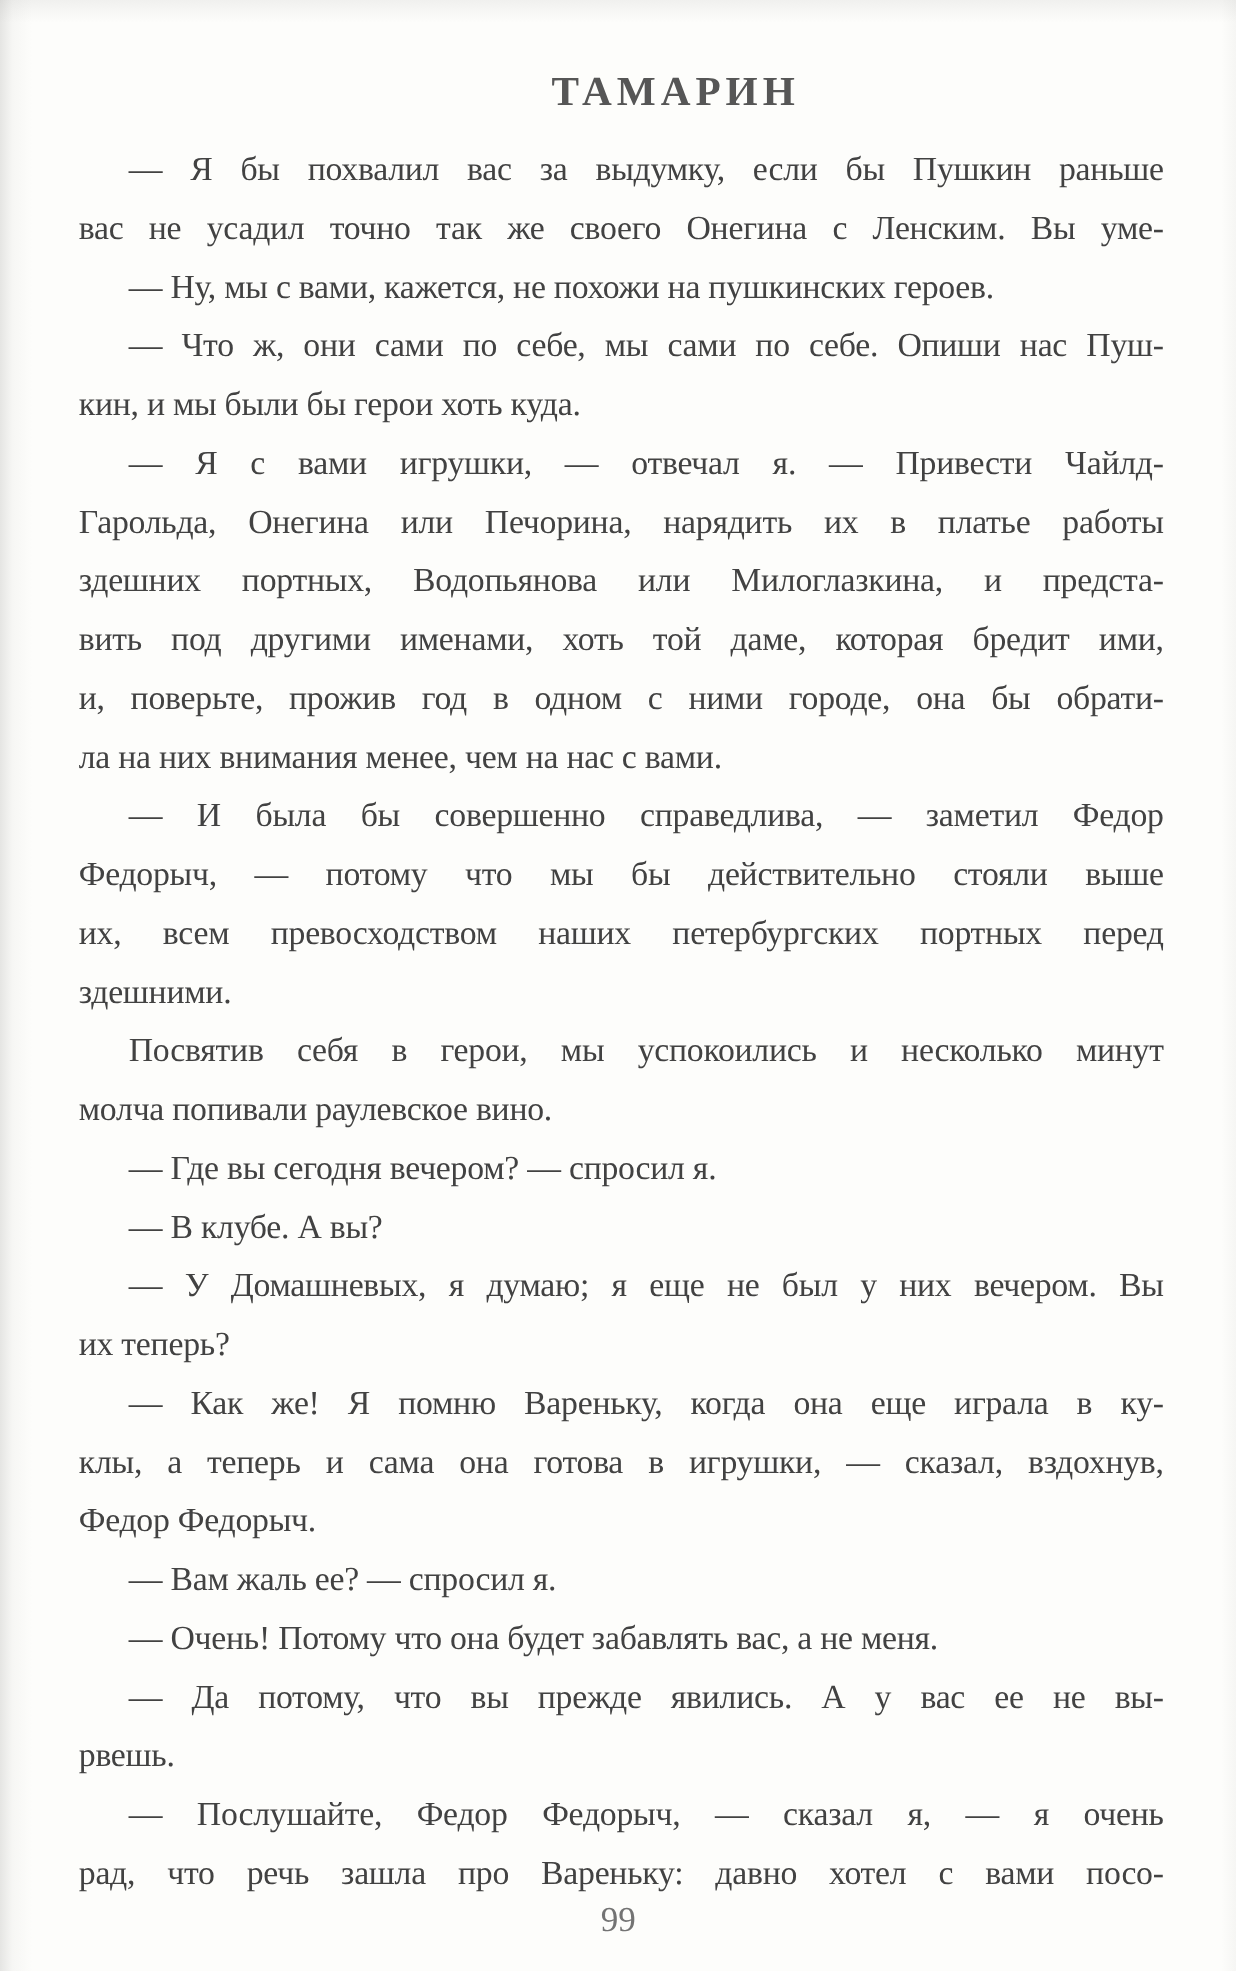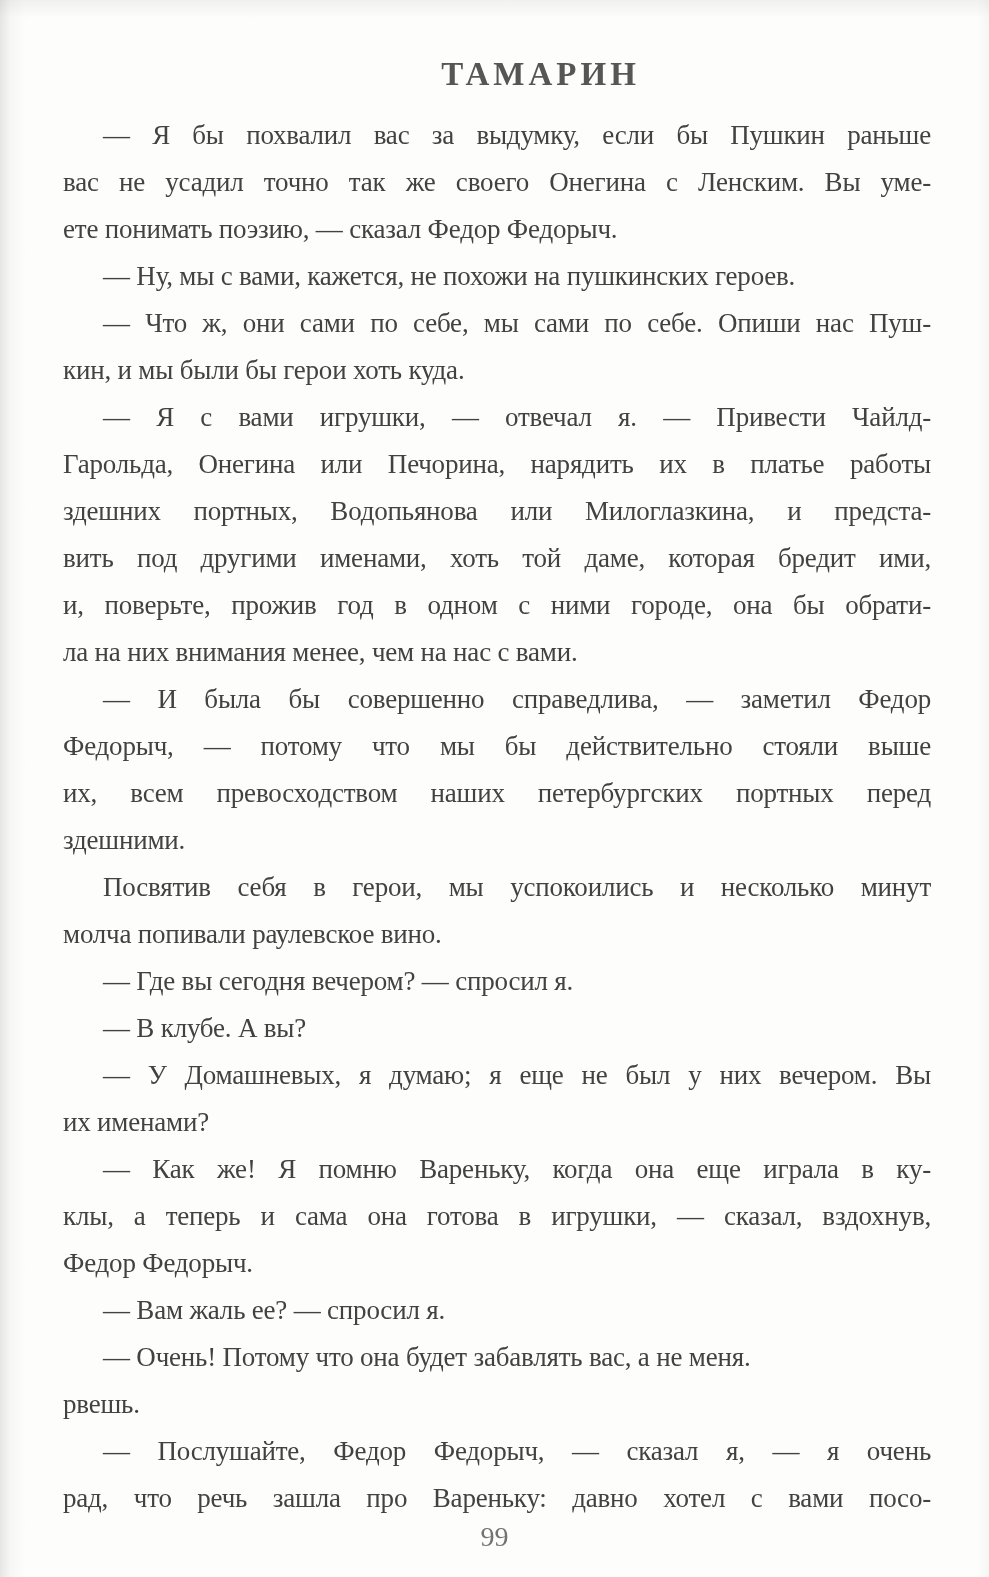--- a/index.html
+++ b/index.html
@@ -74,44 +74,44 @@
 </style>
 </head>
 <body>
 
 <div class="page">
   <div class="running-head">ТАМАРИН</div>
 
   <div class="text-block">
       <div class="line first just">— Я бы похвалил вас за выдумку, если бы Пушкин раньше</div>
       <div class="line just">вас не усадил точно так же своего Онегина с Ленским. Вы уме-</div>
-      <div class="line">ете понимать поэзию, — сказал Федор Федорыч.</div>
       <div class="line first">— Ну, мы с вами, кажется, не похожи на пушкинских героев.</div>
       <div class="line first just">— Что ж, они сами по себе, мы сами по себе. Опиши нас Пуш-</div>
       <div class="line">кин, и мы были бы герои хоть куда.</div>
       <div class="line first just">— Я с вами игрушки, — отвечал я. — Привести Чайлд-</div>
       <div class="line just">Гарольда, Онегина или Печорина, нарядить их в платье работы</div>
       <div class="line just">здешних портных, Водопьянова или Милоглазкина, и предста-</div>
       <div class="line just">вить под другими именами, хоть той даме, которая бредит ими,</div>
       <div class="line just">и, поверьте, прожив год в одном с ними городе, она бы обрати-</div>
       <div class="line">ла на них внимания менее, чем на нас с вами.</div>
       <div class="line first just">— И была бы совершенно справедлива, — заметил Федор</div>
       <div class="line just">Федорыч, — потому что мы бы действительно стояли выше</div>
       <div class="line just">их, всем превосходством наших петербургских портных перед</div>
       <div class="line">здешними.</div>
       <div class="line first just">Посвятив себя в герои, мы успокоились и несколько минут</div>
       <div class="line">молча попивали раулевское вино.</div>
       <div class="line first">— Где вы сегодня вечером? — спросил я.</div>
       <div class="line first">— В клубе. А вы?</div>
       <div class="line first just">— У Домашневых, я думаю; я еще не был у них вечером. Вы</div>
-      <div class="line">их именами?</div>
+      <div class="line">их теперь?</div>
       <div class="line first just">— Как же! Я помню Вареньку, когда она еще играла в ку-</div>
       <div class="line just">клы, а теперь и сама она готова в игрушки, — сказал, вздохнув,</div>
       <div class="line">Федор Федорыч.</div>
       <div class="line first">— Вам жаль ее? — спросил я.</div>
       <div class="line first">— Очень! Потому что она будет забавлять вас, а не меня.</div>
+      <div class="line first just">— Да потому, что вы прежде явились. А у вас ее не вы-</div>
       <div class="line">рвешь.</div>
       <div class="line first just">— Послушайте, Федор Федорыч, — сказал я, — я очень</div>
       <div class="line just">рад, что речь зашла про Вареньку: давно хотел с вами посо-</div>
     </div>
 
   <div class="page-number">99</div>
 </div>
 
 </body></html>

